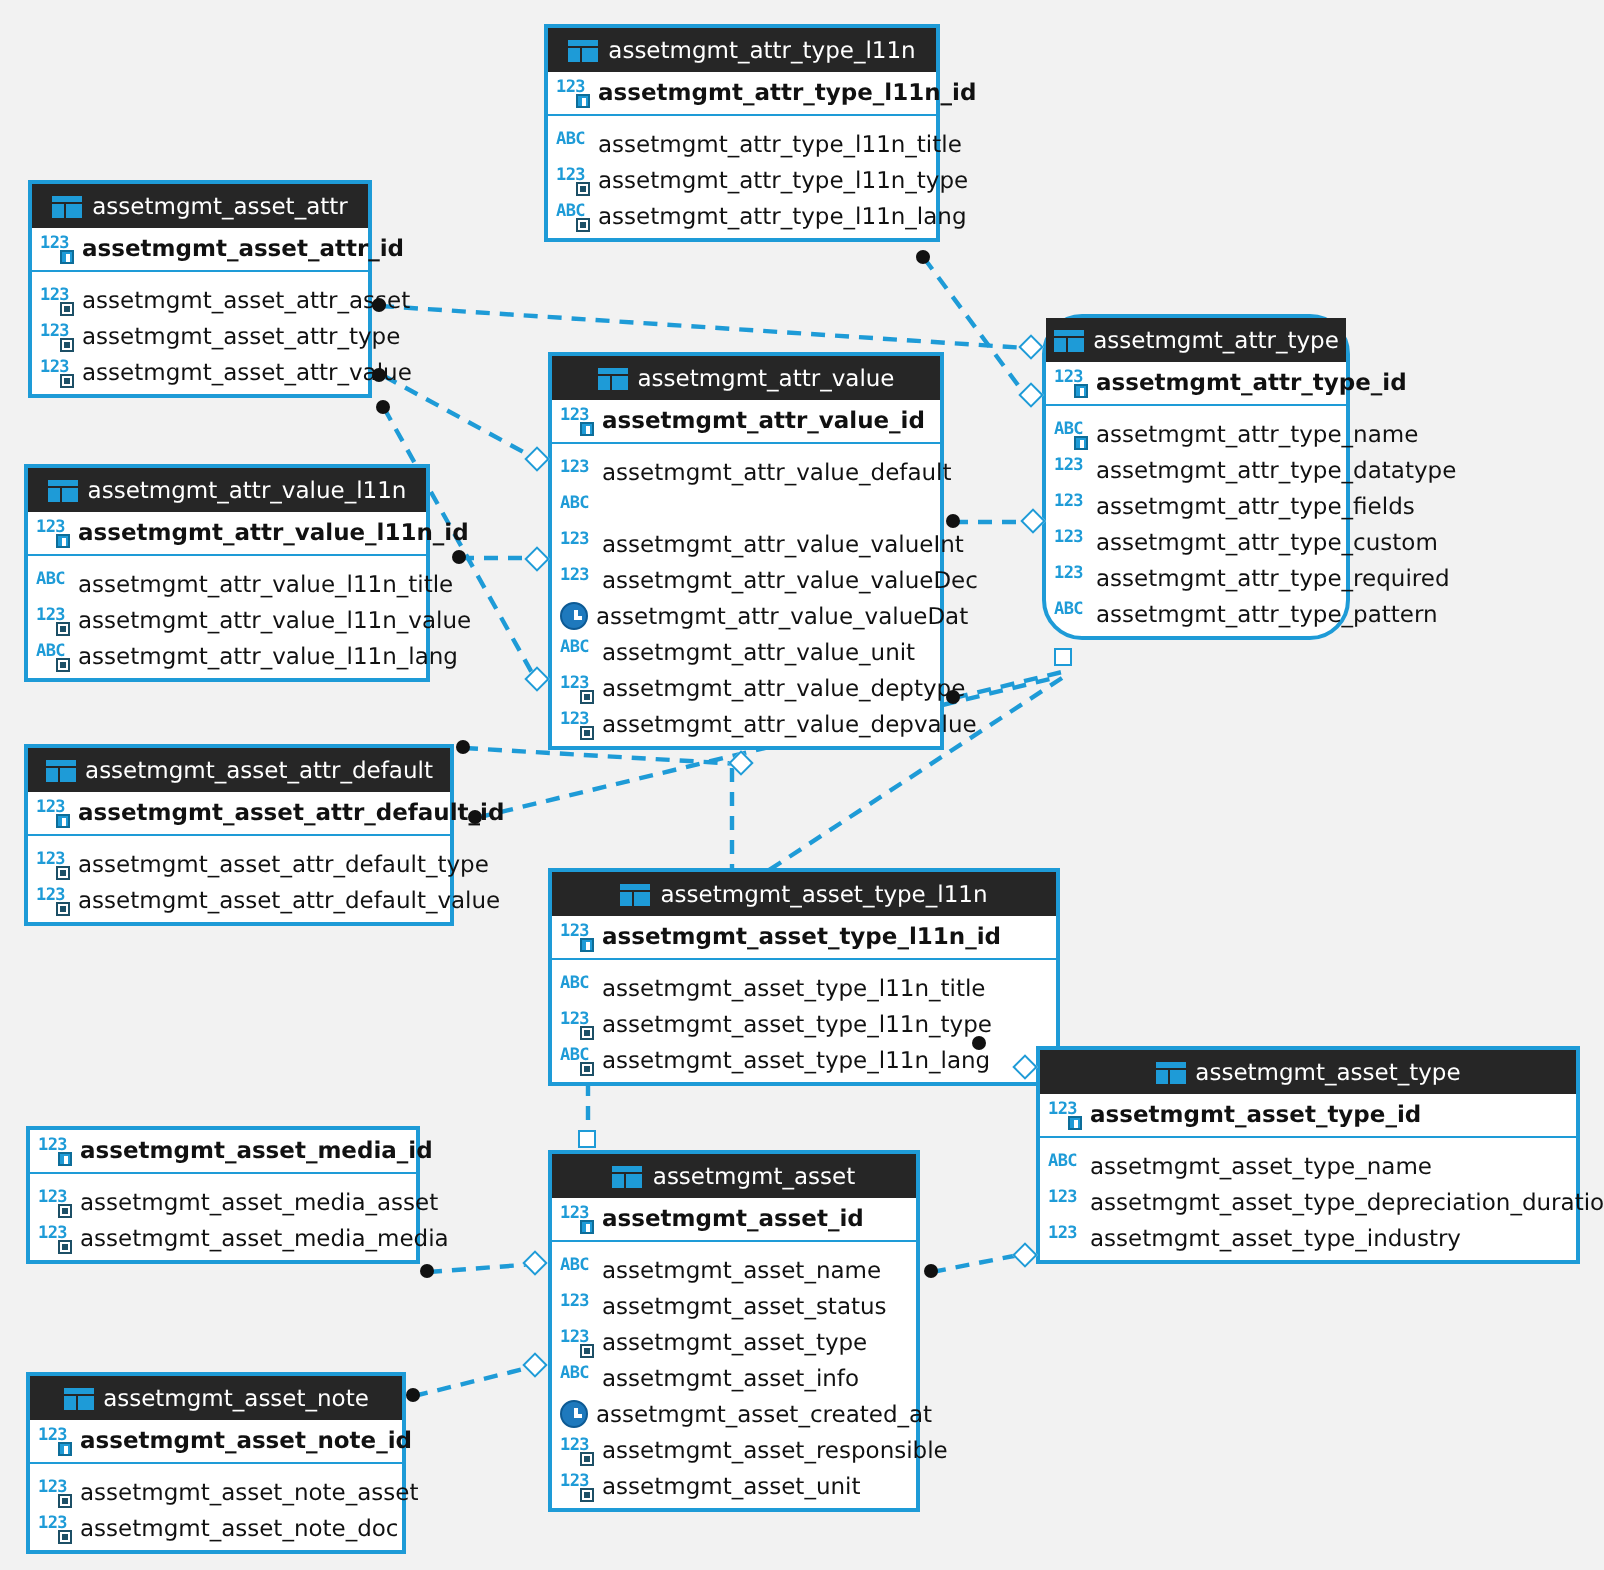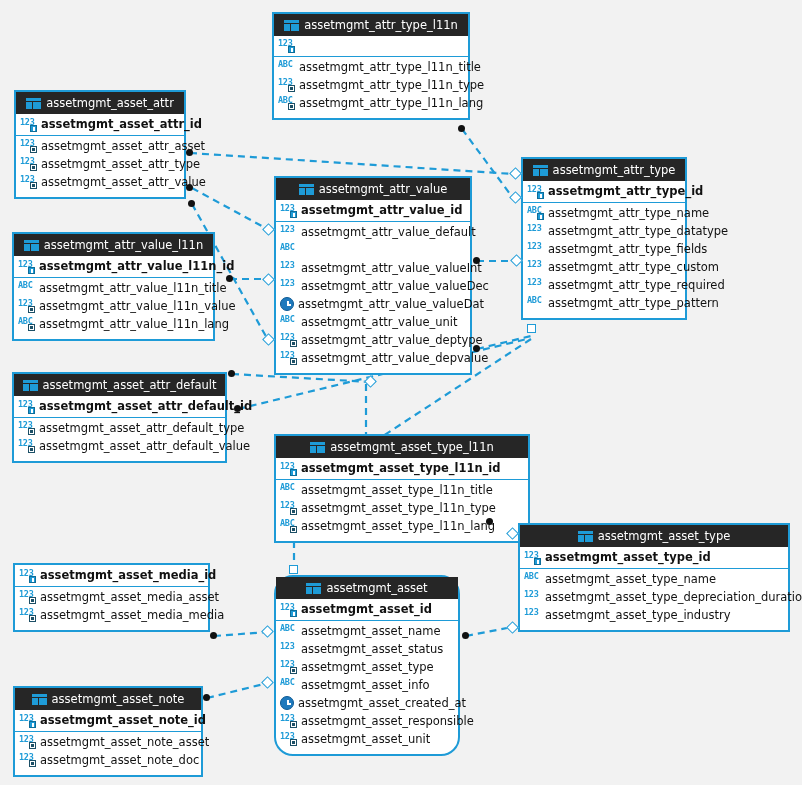--- a/index.html
+++ b/index.html
@@ -42,21 +42,21 @@
     align-items:center;
     gap:4px;
     font-size:11.5px;
     font-weight:bold;
     color:#111;
     white-space:nowrap;
   }
   .tbl-cols{padding:3px 4px 4px 4px;}
   .col-row{
     display:flex;
-    align-items:flex-start;
+    align-items:flex-end;
     gap:4px;
     font-size:11.5px;
     color:#111;
     white-space:nowrap;
     height:18px;
   }
 
   
   .ic{display:inline-block;position:relative;flex:0 0 auto;}
   .ic-table{width:15px;height:11px;}
@@ -186,20 +186,21 @@
             <i class="c1"></i>
             <i class="c2"></i>
           </span>
           <span>assetmgmt_attr_type_l11n</span>
         </div>
         <div class="tbl-pk">
           <span class="ic ic-type">
             <span class="lbl">123</span>
             <span class="badge key"></span>
           </span>
+          <span>assetmgmt_attr_type_l11n_id</span>
         </div>
         <div class="tbl-cols">
           <div class="col-row">
             <span class="ic ic-type">
               <span class="lbl">ABC</span>
             </span>
             <span>assetmgmt_attr_type_l11n_title</span>
           </div>
           <div class="col-row">
             <span class="ic ic-type">
@@ -250,21 +251,21 @@
           </div>
           <div class="col-row">
             <span class="ic ic-type">
               <span class="lbl">123</span>
               <span class="badge fk"></span>
             </span>
             <span>assetmgmt_asset_attr_value</span>
           </div>
         </div>
       </div>
-      <div class="table-box" style="left: 521px; top: 155px; width: 166px;">
+      <div class="table-box" style="left: 521px; top: 155px; width: 154px; border-radius: 20px;">
         <div class="tbl-header">
           <span class="ic ic-table">
             <i class="r1"></i>
             <i class="c1"></i>
             <i class="c2"></i>
           </span>
           <span>assetmgmt_attr_type</span>
         </div>
         <div class="tbl-pk">
           <span class="ic ic-type">
@@ -548,21 +549,21 @@
           </div>
           <div class="col-row">
             <span class="ic ic-type">
               <span class="lbl">123</span>
               <span class="badge fk"></span>
             </span>
             <span>assetmgmt_asset_media_media</span>
           </div>
         </div>
       </div>
-      <div class="table-box" style="left: 274px; top: 573px; width: 186px; border-radius: 19px;">
+      <div class="table-box" style="left: 274px; top: 573px; width: 186px;">
         <div class="tbl-header">
           <span class="ic ic-table">
             <i class="r1"></i>
             <i class="c1"></i>
             <i class="c2"></i>
           </span>
           <span>assetmgmt_asset</span>
         </div>
         <div class="tbl-pk">
           <span class="ic ic-type">

